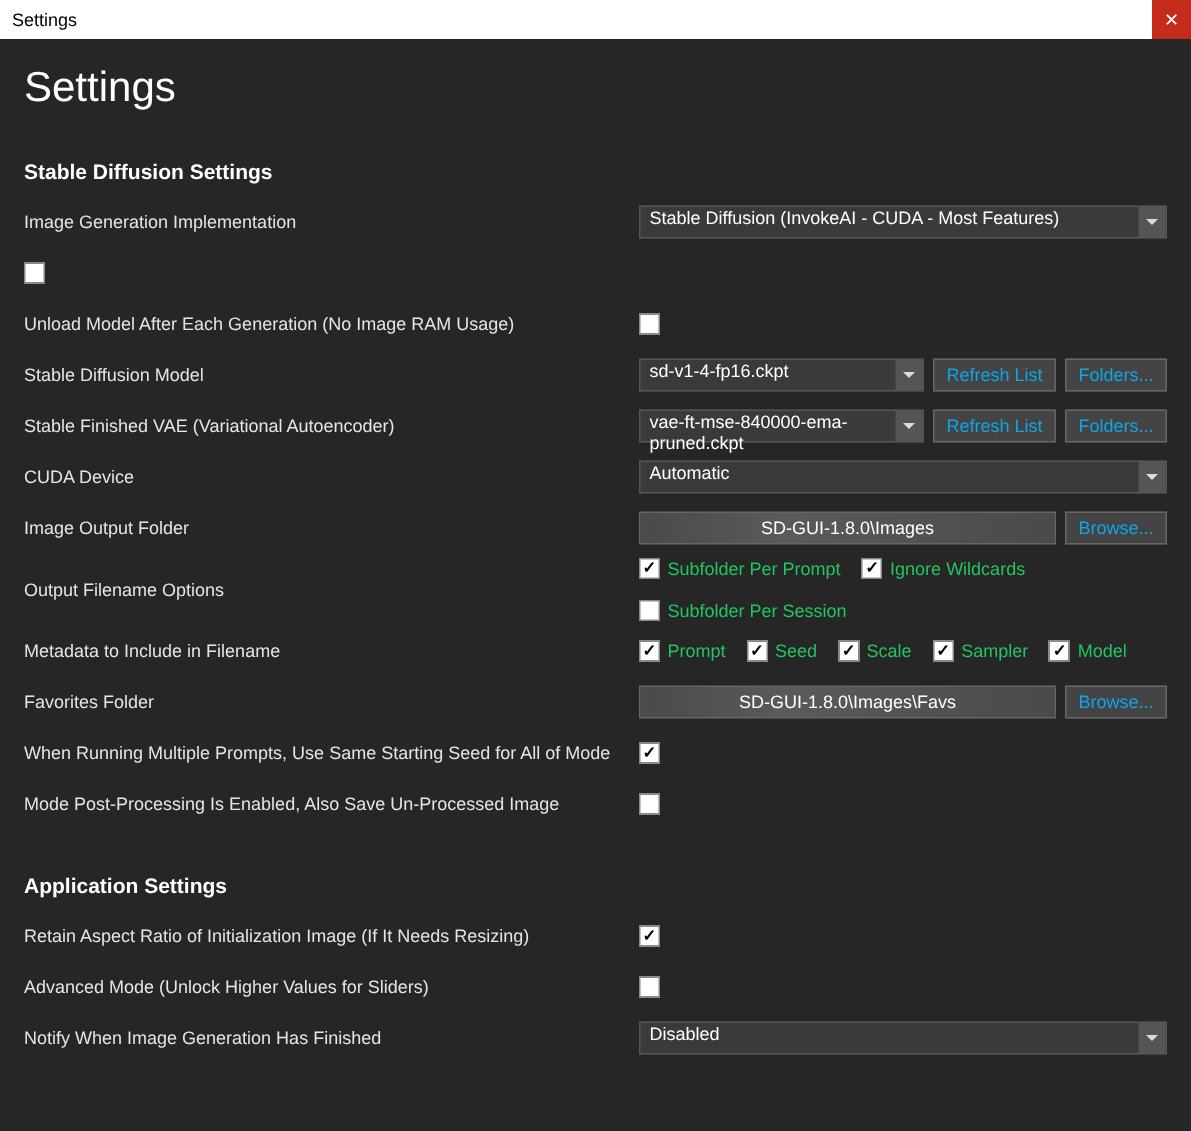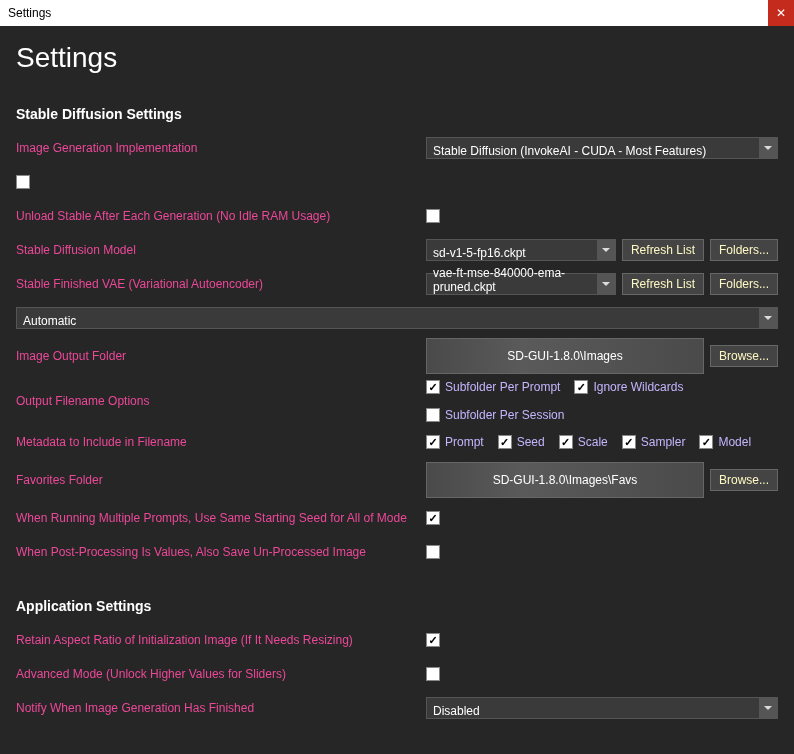--- a/index.html
+++ b/index.html
@@ -50,38 +50,38 @@
 .row {
   display: flex;
   align-items: center;
   min-height: 28px;
   margin-bottom: 6px;
   font-size: 12px;
 }
 .row-label {
   width: 410px;
   flex-shrink: 0;
-  color: #ec4899;
+  color: #e5e5e5;
 }
 .row-controls {
   flex: 1;
   display: flex;
   align-items: center;
   gap: 6px;
 }
 .select {
   flex: 1;
   height: 22px;
   background: #3a3a3a;
   border: 1px solid #555;
   color: #fff;
   font-size: 12px;
   padding: 0 6px;
   display: flex;
-  align-items: flex-end;
+  align-items: flex-start;
   position: relative;
   cursor: pointer;
 }
 .select.full { width: 100%; }
 .select-arrow {
   position: absolute;
   right: 0;
   top: 0;
   width: 18px;
   height: 100%;
@@ -111,55 +111,55 @@
   content: "✓";
   font-size: 11px;
   color: #000;
   font-weight: bold;
   line-height: 1;
 }
 .btn {
   height: 22px;
   background: #444;
   border: 1px solid #666;
-  color: #fef9c3;
+  color: #0ea5e9;
   font-size: 12px;
   padding: 0 8px;
   display: inline-flex;
   align-items: center;
   cursor: pointer;
   flex-shrink: 0;
   min-width: 60px;
   justify-content: center;
   text-align: right;
 }
 .path-display {
   flex: 1;
-  height: 36px;
+  height: 22px;
   background: linear-gradient(to right, #4a4a4a 0%, #5a5a5a 35%, #4a4a4a 100%);
   border: 1px solid #666;
   color: #fff;
   font-size: 12px;
   display: flex;
   align-items: center;
   justify-content: center;
   padding: 0 8px;
 }
 .check-group {
   display: flex;
   align-items: center;
   gap: 14px;
   flex-wrap: wrap;
 }
 .check-item {
   display: flex;
   align-items: center;
   gap: 5px;
   font-size: 12px;
-  color: #c4b5fd;
+  color: #22c55e;
 }
 </style>
 </head>
 <body>
 
 <div class="titlebar">
   <span>Settings</span>
   <div class="close-btn">
     <span>✕</span>
   </div>
@@ -180,51 +180,52 @@
     </div>
   </div>
 
   <div class="row">
     <div class="row-controls">
       <span class="checkbox"></span>
     </div>
   </div>
 
   <div class="row">
-    <div class="row-label">Unload Stable After Each Generation (No Idle RAM Usage)</div>
+    <div class="row-label">Unload Model After Each Generation (No Image RAM Usage)</div>
     <div class="row-controls">
       <span class="checkbox"></span>
     </div>
   </div>
 
   <div class="row">
     <div class="row-label">Stable Diffusion Model</div>
     <div class="row-controls">
       <div class="select" style="flex:1">
-        <span>sd-v1-5-fp16.ckpt</span>
+        <span>sd-v1-4-fp16.ckpt</span>
         <span class="select-arrow"></span>
       </div>
       <div class="btn">Refresh List</div>
       <div class="btn">Folders...</div>
     </div>
   </div>
 
   <div class="row">
     <div class="row-label">Stable Finished VAE (Variational Autoencoder)</div>
     <div class="row-controls">
       <div class="select" style="flex:1">
         <span>vae-ft-mse-840000-ema-pruned.ckpt</span>
         <span class="select-arrow"></span>
       </div>
       <div class="btn">Refresh List</div>
       <div class="btn">Folders...</div>
     </div>
   </div>
 
   <div class="row">
+    <div class="row-label">CUDA Device</div>
     <div class="row-controls">
       <div class="select full">
         <span>Automatic</span>
         <span class="select-arrow"></span>
       </div>
     </div>
   </div>
 
 
   <div class="row">
@@ -292,21 +293,21 @@
   </div>
 
   <div class="row">
     <div class="row-label">When Running Multiple Prompts, Use Same Starting Seed for All of Mode</div>
     <div class="row-controls">
       <span class="checkbox checked"></span>
     </div>
   </div>
 
   <div class="row">
-    <div class="row-label">When Post-Processing Is Values, Also Save Un-Processed Image</div>
+    <div class="row-label">Mode Post-Processing Is Enabled, Also Save Un-Processed Image</div>
     <div class="row-controls">
       <span class="checkbox"></span>
     </div>
   </div>
 
   <div class="section-heading">Application Settings</div>
 
 
   <div class="row">
     <div class="row-label">Retain Aspect Ratio of Initialization Image (If It Needs Resizing)</div>

